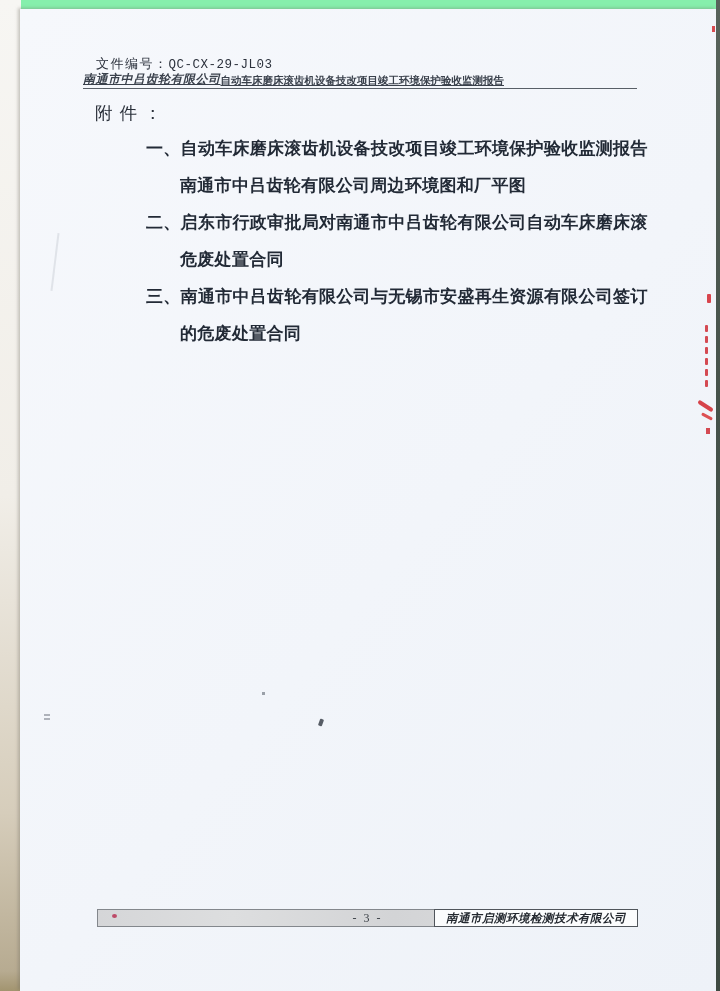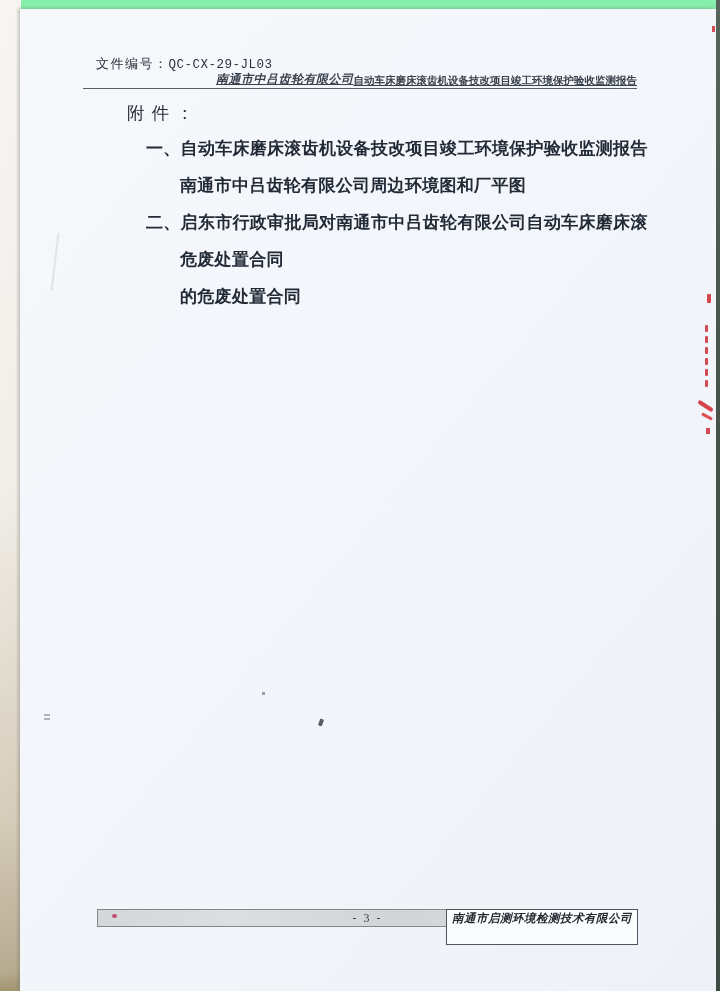--- a/index.html
+++ b/index.html
@@ -36,56 +36,56 @@
   .doc-number {
     position:absolute; left:96px; top:55px;
     font-size:13px; color:#2b313c; letter-spacing:1.5px; white-space:nowrap;
   }
   .doc-number .code {
     font-family:"Liberation Mono", monospace; font-size:12.5px; letter-spacing:0.5px;
   }
   .header-rule {
     position:absolute; left:83px; top:70px; width:554px; height:19px;
     border-bottom:1.5px solid #585f67;
-    display:flex; justify-content:flex-end; align-items:flex-end;
+    display:flex; justify-content:flex-start; align-items:flex-end;
   }
   .header-left {
     font-style:italic; font-weight:bold; font-size:12px; color:#3a414c;
     text-decoration:underline; white-space:nowrap; letter-spacing:0.5px;
   }
   .header-right {
     font-weight:bold; font-size:10.5px; color:#3a414c;
     text-decoration:underline; white-space:nowrap; align-self:flex-end;
   }
   
   .section-label {
     position:absolute; left:95px; top:101px;
-    font-size:17.5px; color:#2a303a; letter-spacing:7px; white-space:nowrap;margin-left:32px;
+    font-size:17.5px; color:#2a303a; letter-spacing:7px; white-space:nowrap;
   }
   .att-list {
     position:absolute; left:146px; top:130px; width:500px;
     font-size:17px; font-weight:bold; color:#222a36;
     line-height:37px; letter-spacing:0.3px;
   }
   .att-line { white-space:nowrap; }
   .att-line.cont { padding-left:34px; }
   .att-item.last { margin-top:8px; }
   
   .footer-bar {
     position:absolute; left:97px; top:909px; width:541px; height:18px;
     background:linear-gradient(90deg,#d5d6d8 0%,#dddedf 25%,#d3d4d6 55%,#dadbdc 80%,#d6d7d9 100%);
     border:1px solid #83878c;
   }
   .page-num {
     position:absolute; left:0; right:0; top:0; text-align:center;
     font-size:12px; line-height:16px; color:#3b4047; letter-spacing:2px;
   }
   .footer-company {
-    position:absolute; right:-1px; top:-1px; height:36px;
-    padding:0 5px; line-height:16px;
+    position:absolute; right:-1px; top:-1px; height:18px;
+    padding:0 11px; line-height:16px;
     background:#fbfcfd; border:1px solid #50555b;
     font-style:italic; font-weight:bold; font-size:11.5px;
     color:#23282f; letter-spacing:0.5px; white-space:nowrap;
   }
   
   .mark { position:absolute; }
   .red-dot-bar { left:112px; top:914px; width:5px; height:4px; background:#bd4a68; border-radius:50%; }
   .red-speck-top { left:712px; top:26px; width:3px; height:6px; background:#d84b50; }
   .red-mark-a { left:707px; top:294px; width:4px; height:9px; background:#d8454d; border-radius:1px; }
   .red-dash { left:705px; width:3px; height:7px; background:#d44a52; border-radius:1px; }
@@ -120,20 +120,21 @@
   <div class="att-list">
     <div class="att-item">
       <div class="att-line"><span>一、</span><span>自动车床磨床滚齿机设备技改项目竣工环境保护验收监测报告</span></div>
       <div class="att-line cont">南通市中吕齿轮有限公司周边环境图和厂平图</div>
     </div>
     <div class="att-item">
       <div class="att-line"><span>二、</span><span>启东市行政审批局对南通市中吕齿轮有限公司自动车床磨床滚</span></div>
       <div class="att-line cont">危废处置合同</div>
     </div>
     <div class="att-item">
+      <div class="att-line"><span>三、</span><span>南通市中吕齿轮有限公司与无锡市安盛再生资源有限公司签订</span></div>
       <div class="att-line cont">的危废处置合同</div>
     </div>
   </div>
 
   <div class="footer-bar">
     <div class="page-num">- 3 -</div>
     <div class="footer-company">南通市启测环境检测技术有限公司</div>
   </div>
 
   <div class="mark red-dot-bar"></div>

